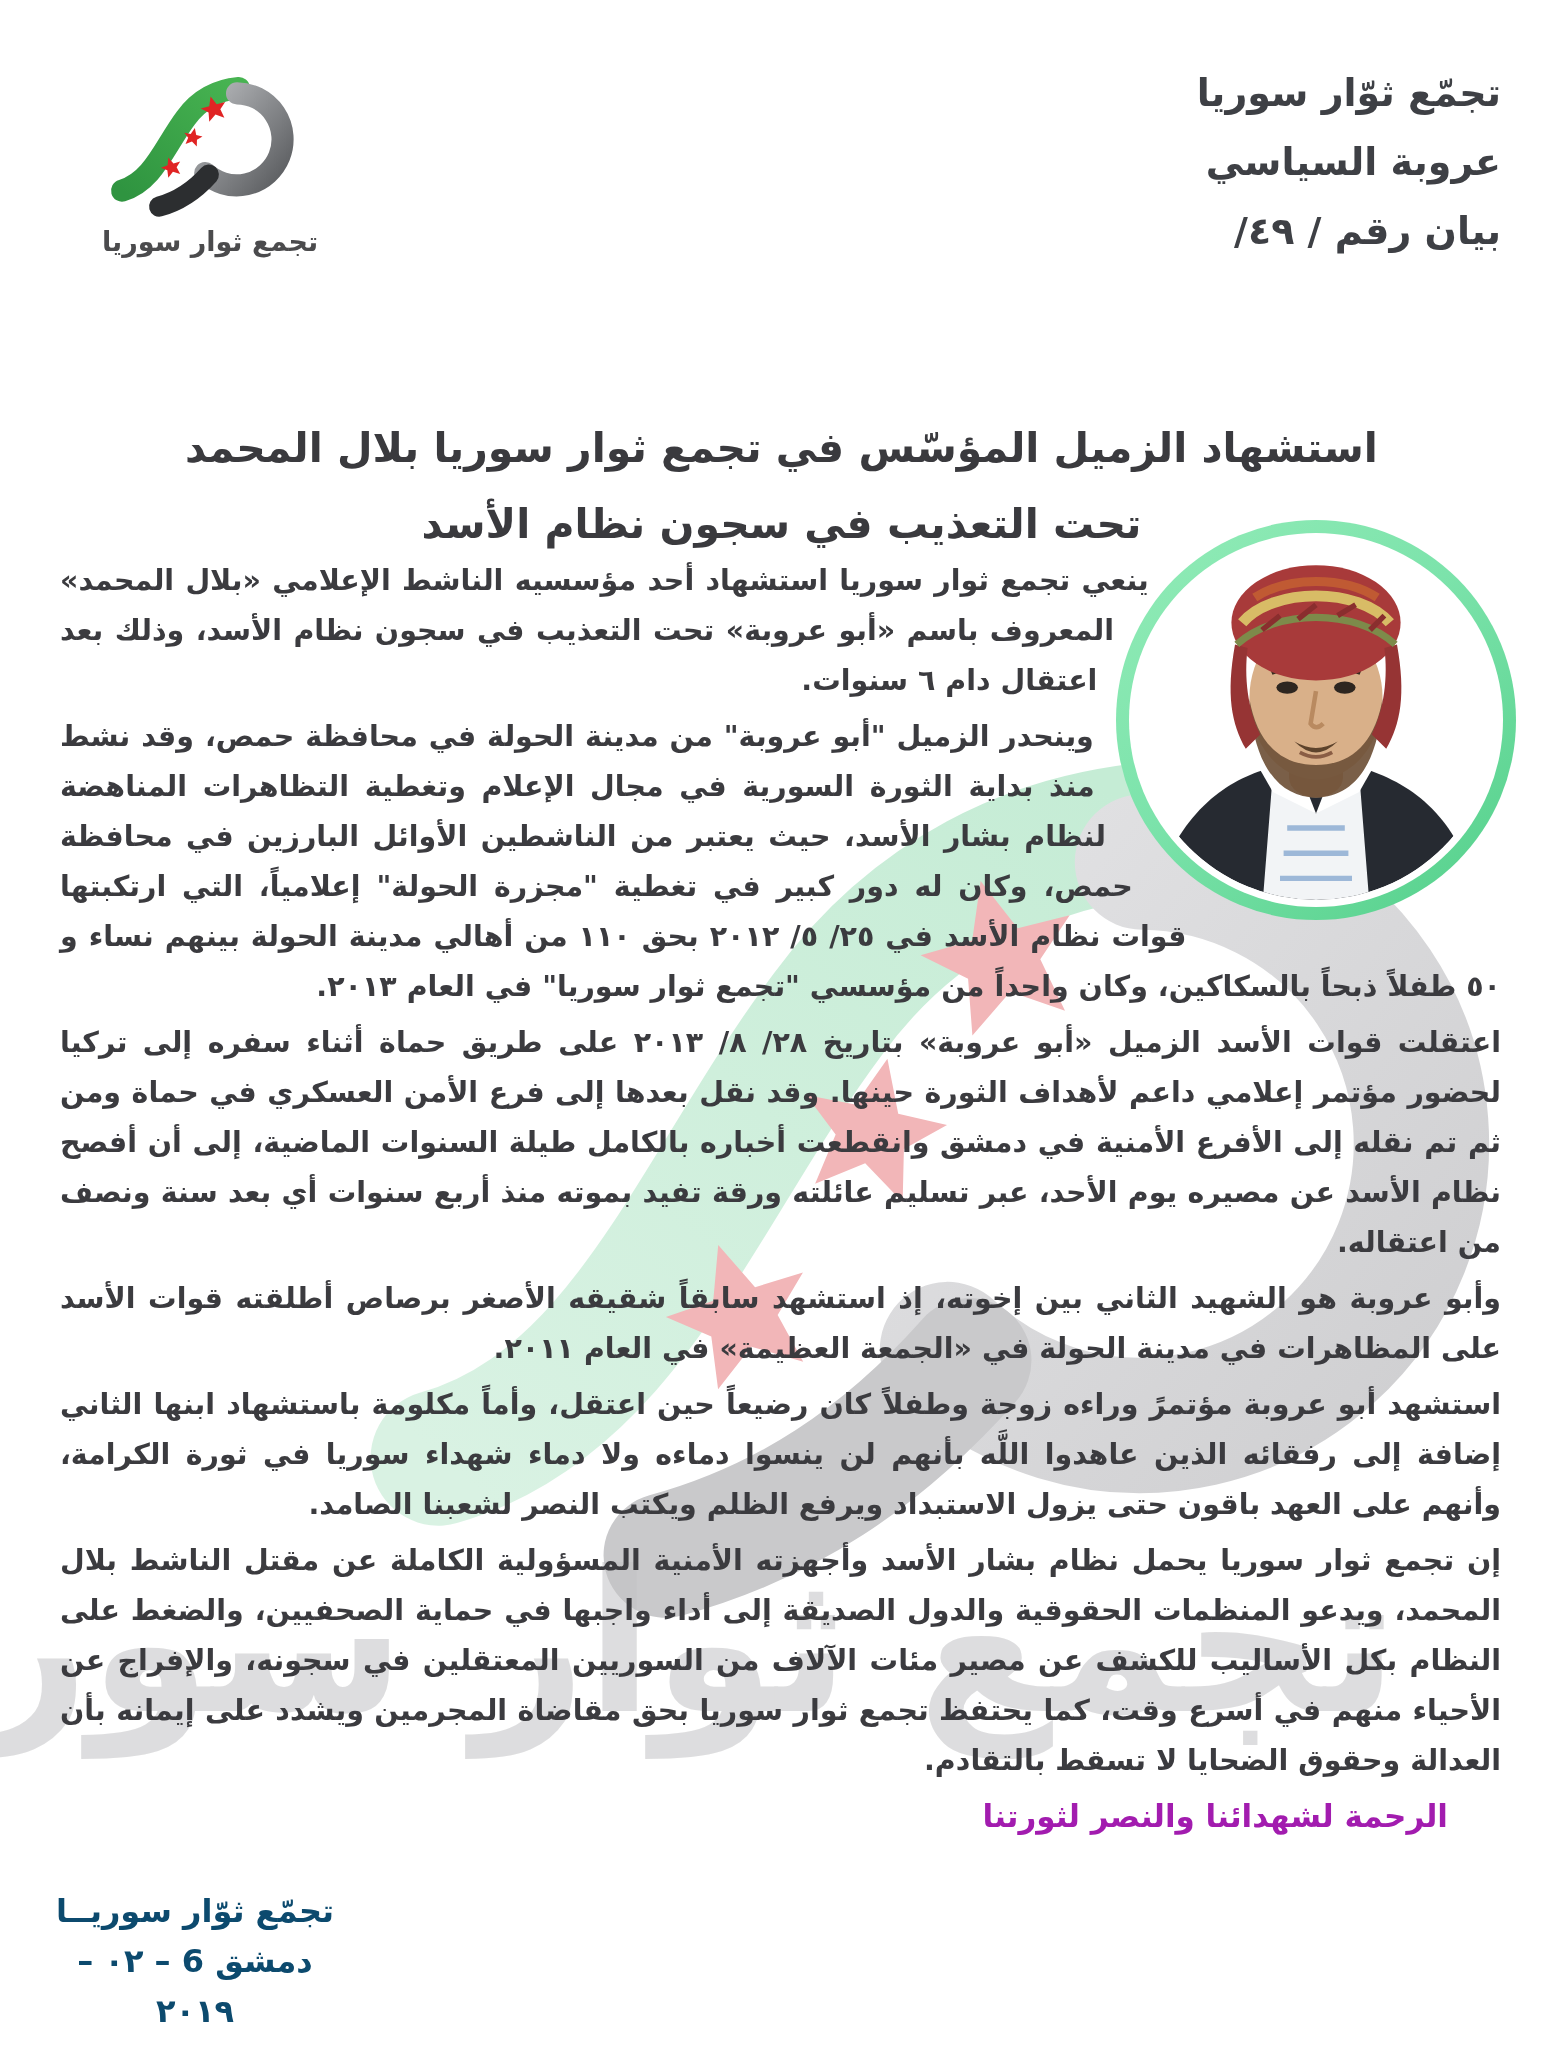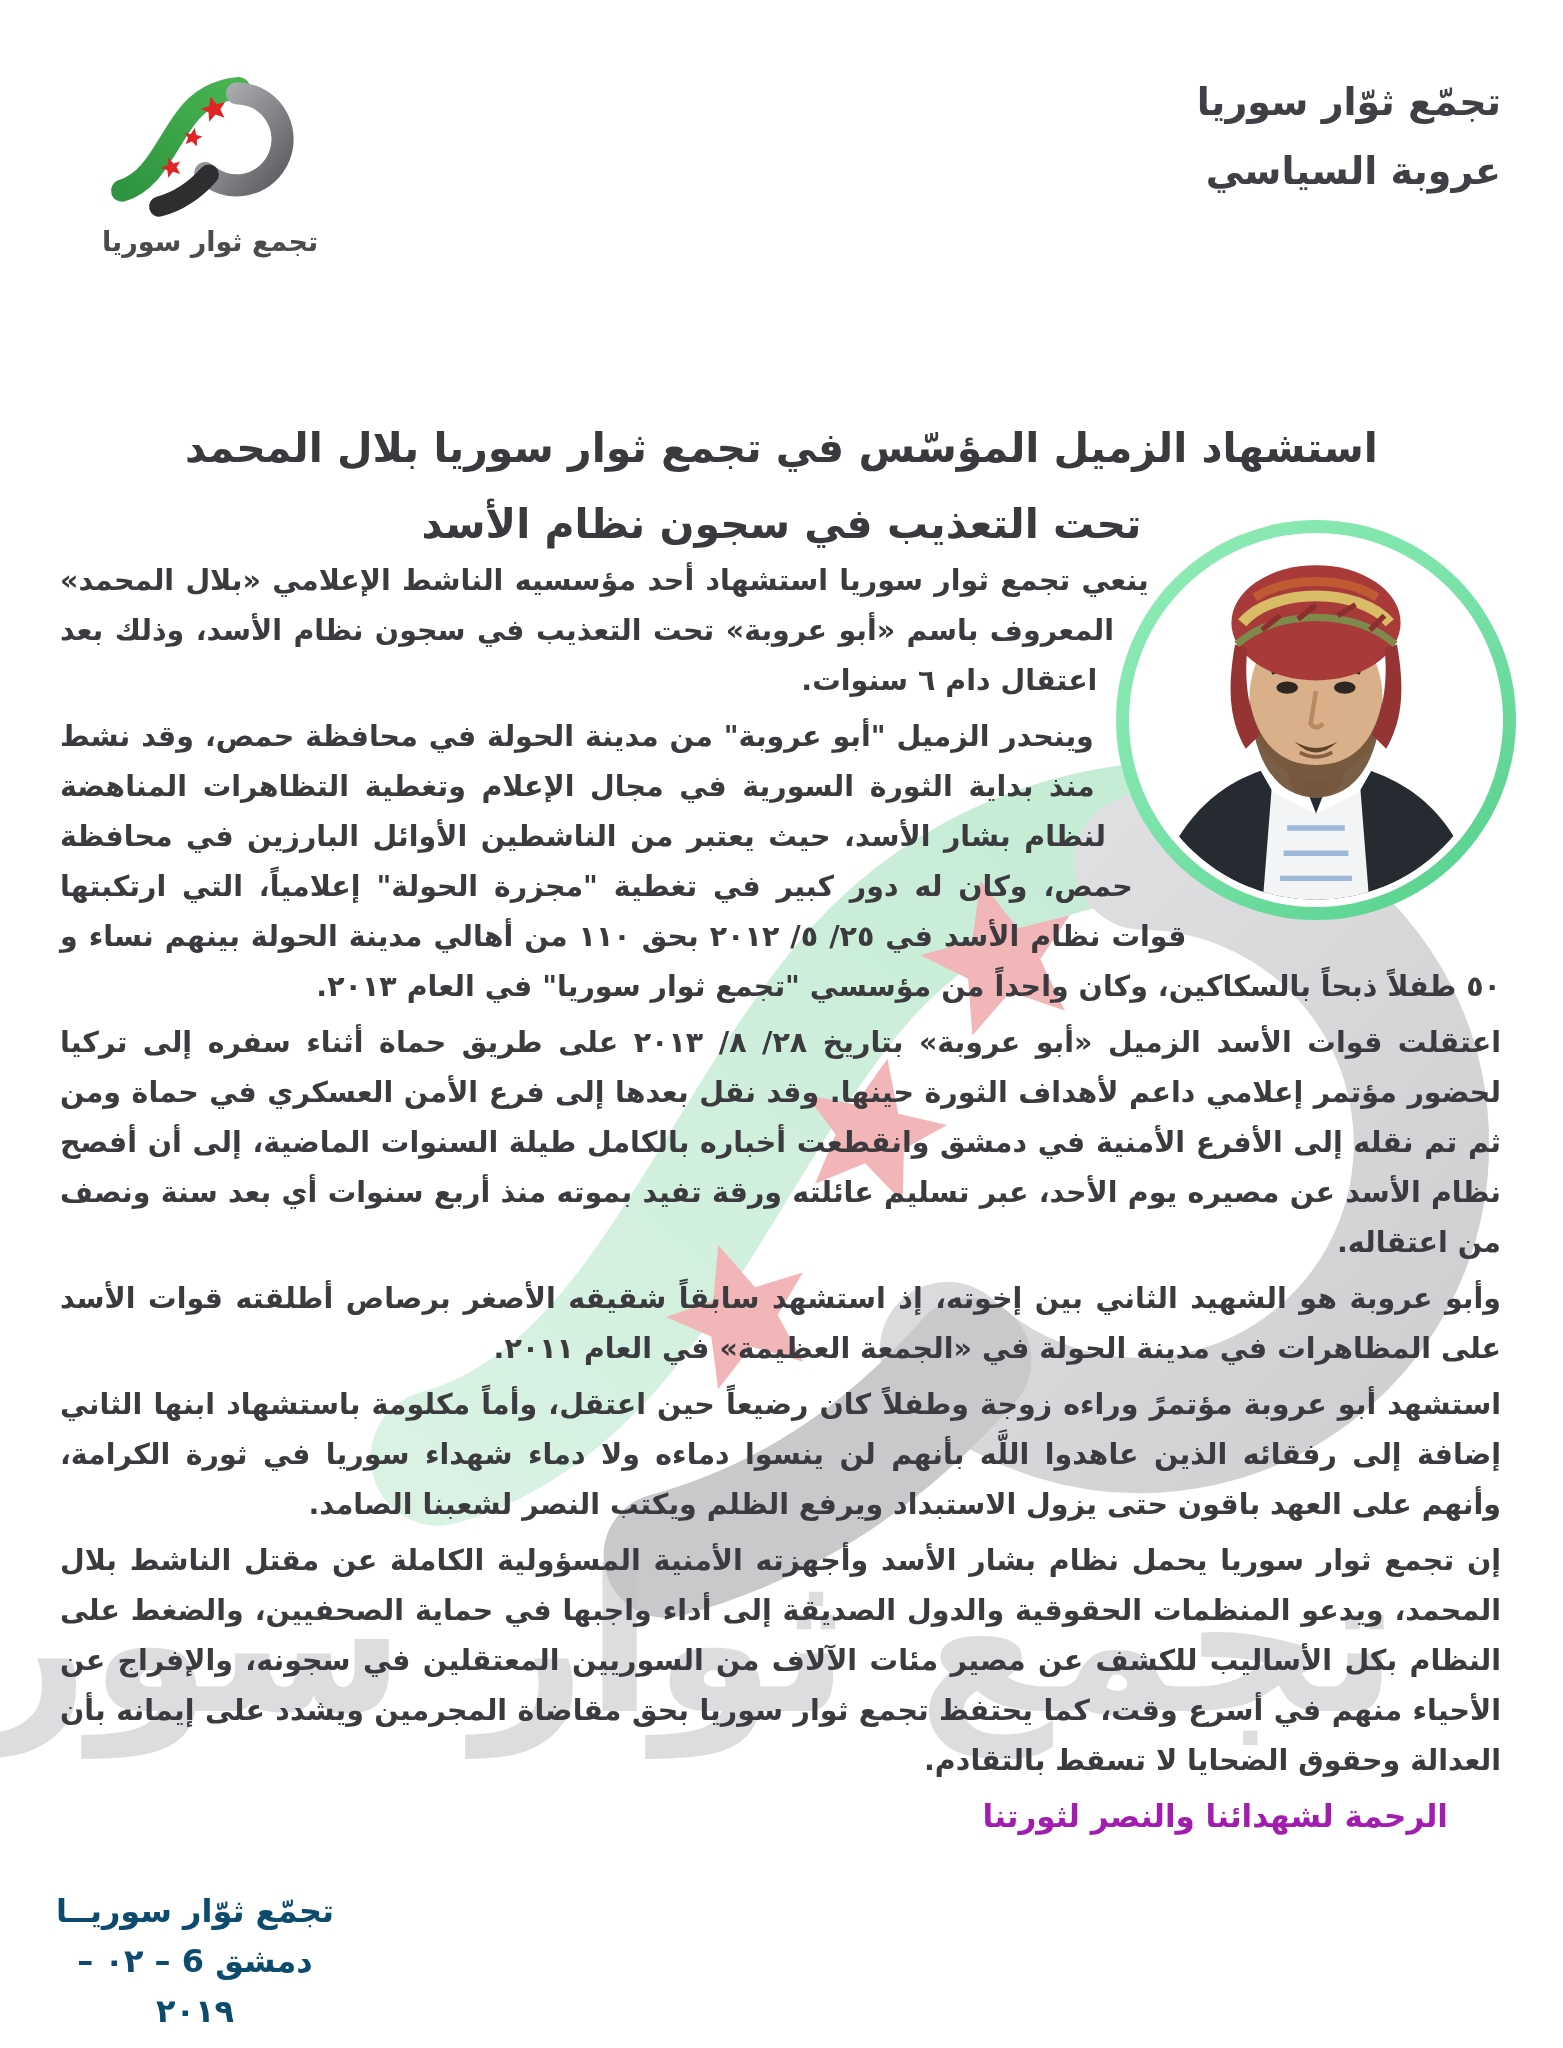--- a/index.html
+++ b/index.html
@@ -17,21 +17,21 @@
   .wm-text{
     position:absolute;top:1545px;right:165px;z-index:0;
     font-size:196px;font-weight:bold;color:#c3c3c5;opacity:.55;
     white-space:nowrap;letter-spacing:6px;line-height:1;
   }
   
   .logo{position:absolute;top:58px;left:85px;width:250px;text-align:center;z-index:2;}
   .logo svg{width:225px;height:168px;display:block;margin:0 auto;}
   .logo-caption{font-size:27px;font-weight:bold;color:#4b4b4d;margin-top:0;}
   .header{
-    position:absolute;top:68px;right:62px;z-index:2;
+    position:absolute;top:59px;right:62px;z-index:2;
     text-align:right;font-weight:bold;font-size:38px;line-height:69px;color:#3e4045;
   }
   
   .title{
     position:absolute;top:410px;right:62px;left:62px;z-index:2;
     text-align:center;font-weight:bold;font-size:41px;line-height:76px;color:#3a3a3e;
   }
   
   .body-text{
     position:absolute;top:552px;right:62px;left:60px;z-index:1;
@@ -110,20 +110,21 @@
         <path d="M0,-10 L2.9,-3.2 L9.5,-3.1 L4.6,1.2 L5.9,8.1 L0,4.1 L-5.9,8.1 L-4.6,1.2 L-9.5,-3.1 L-2.9,-3.2 Z" transform="translate(100,90) scale(1.1) rotate(12)" fill="#e02424"></path>
         <path d="M0,-10 L2.9,-3.2 L9.5,-3.1 L4.6,1.2 L5.9,8.1 L0,4.1 L-5.9,8.1 L-4.6,1.2 L-9.5,-3.1 L-2.9,-3.2 Z" transform="translate(76,124) scale(1.2) rotate(-18)" fill="#e02424"></path>
       </g>
     </svg>
     <div class="logo-caption">تجمع ثوار سوريا</div>
   </div>
 
   <div class="header">
     <div>تجمّع ثوّار سوريا</div>
     <div>عروبة السياسي</div>
+    <div>بيان رقم / ٤٩/</div>
   </div>
 
   <div class="title">
     <div>استشهاد الزميل المؤسّس في تجمع ثوار سوريا بلال المحمد</div>
     <div>تحت التعذيب في سجون نظام الأسد</div>
   </div>
 
   <div class="body-text">
 
     <div class="photo-wrap">

